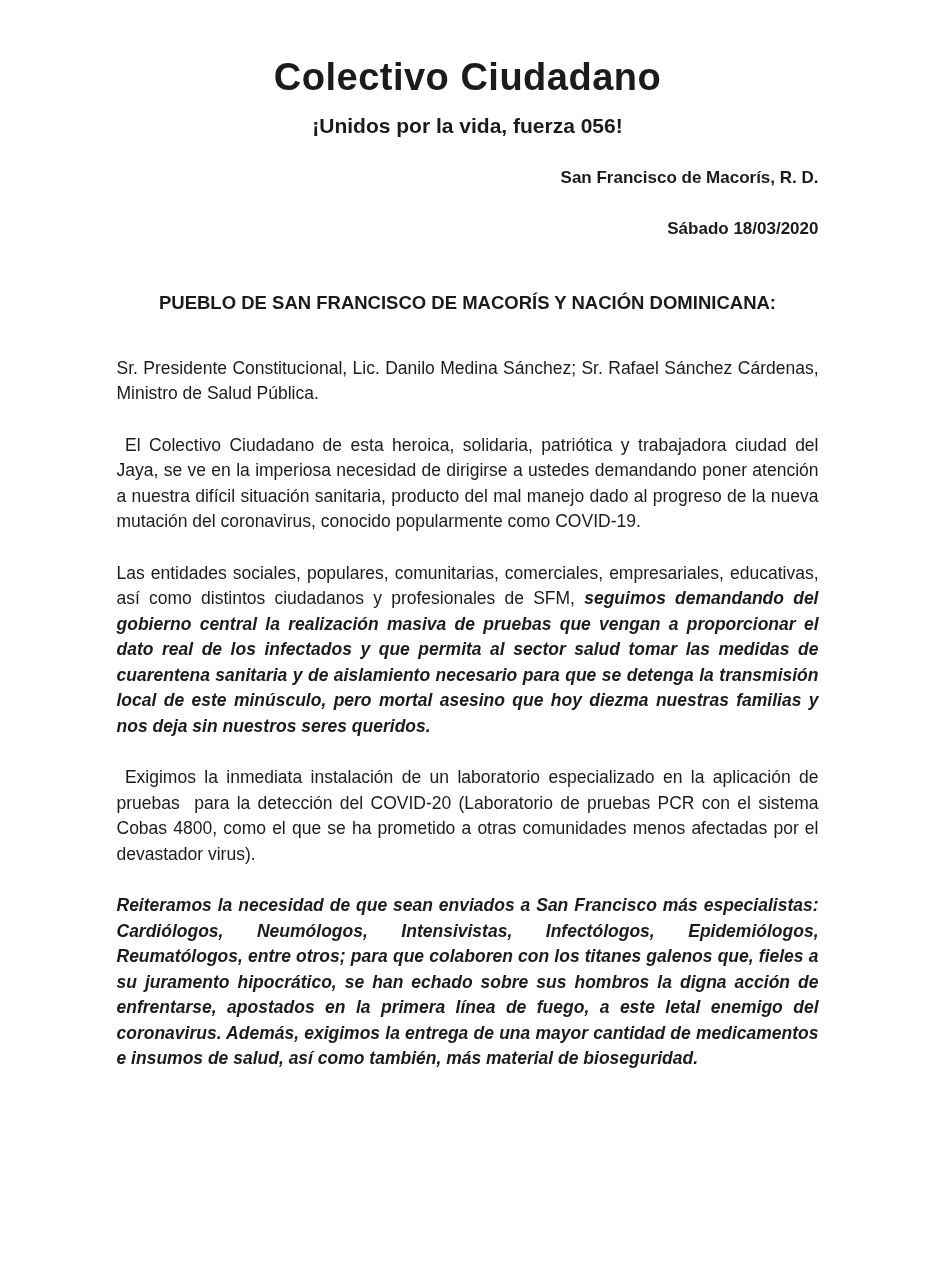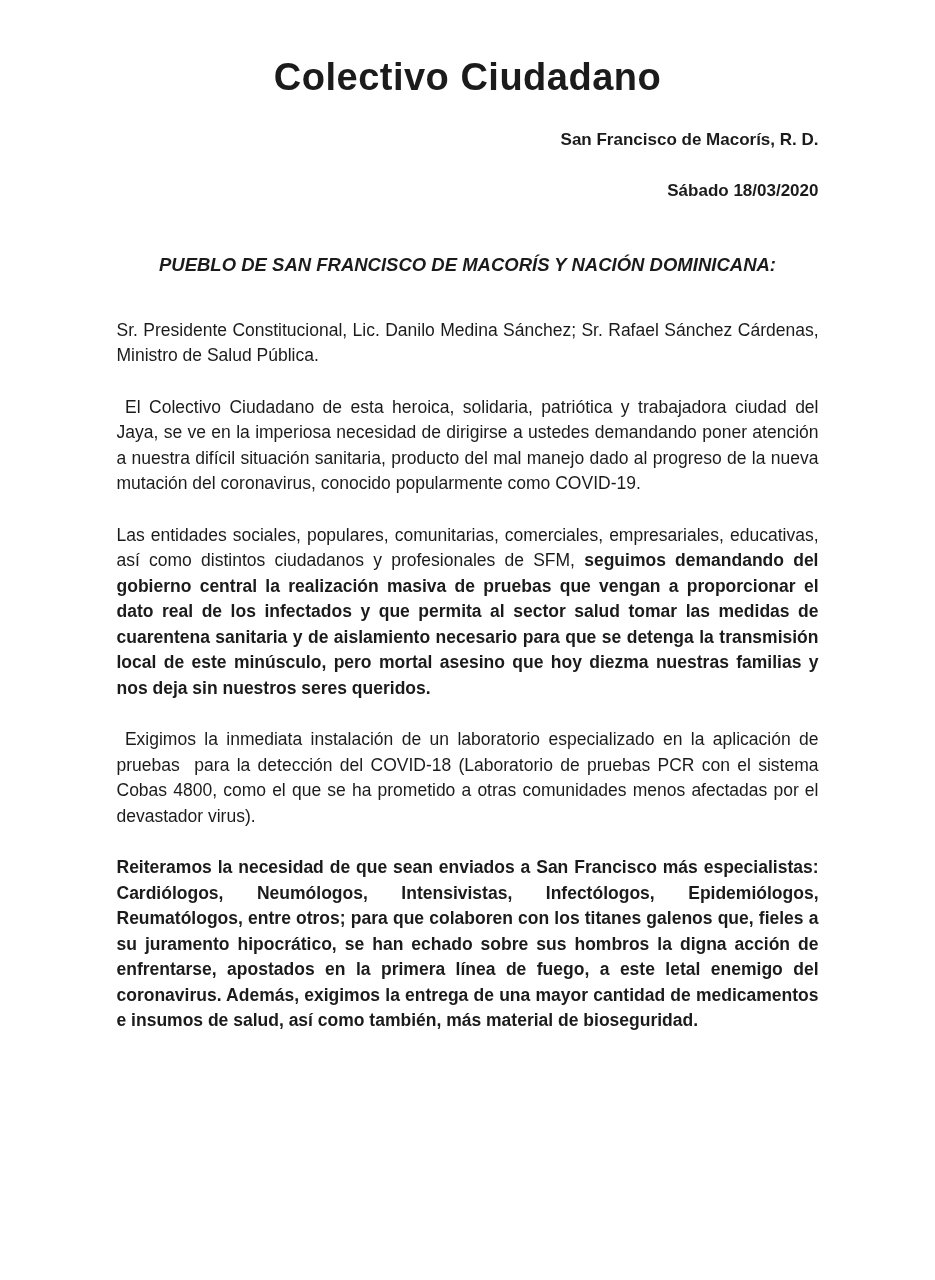--- a/index.html
+++ b/index.html
@@ -36,52 +36,52 @@
     font-weight: bold;
     font-size: 17px;
     line-height: 23px;
   }
   .heading {
     margin-top: 48px;
     text-align: center;
     font-weight: bold;
     font-size: 18.5px;
     line-height: 30px;
-    font-style: italic;
   }
   .body-p {
     margin: 0 0 26px 0;
     font-size: 17.5px;
     line-height: 25.5px;
     text-align: justify;
     white-space: pre-wrap;
   }
   .salutation { margin-top: 38px; }
-  .bold { font-weight: bold; }
+  .bold { font-weight: bold; font-style: italic; }
 </style>
 </head>
 <body>
 
 <div class="page">
 
   <h1 class="doc-title">Colectivo Ciudadano</h1>
 
+  <h2 class="doc-subtitle">¡Unidos por la vida, fuerza 056!</h2>
 
   <div class="dateline">
     <div>San Francisco de Macorís, R. D.</div>
     <div>Sábado 18/03/2020</div>
   </div>
 
   <div class="heading">
     <div>PUEBLO DE SAN FRANCISCO DE MACORÍS Y NACIÓN DOMINICANA:</div>
   </div>
 
   <p class="body-p salutation">Sr. Presidente Constitucional, Lic. Danilo Medina Sánchez; Sr. Rafael Sánchez Cárdenas, Ministro de Salud Pública.</p>
 
   <p class="body-p"> El Colectivo Ciudadano de esta heroica, solidaria, patriótica y trabajadora ciudad del Jaya, se ve en la imperiosa necesidad de dirigirse a ustedes demandando poner atención a nuestra difícil situación sanitaria, producto del mal manejo dado al progreso de la nueva mutación del coronavirus, conocido popularmente como COVID-19.</p>
 
   <p class="body-p"><span>Las entidades sociales, populares, comunitarias, comerciales, empresariales, educativas, así como distintos ciudadanos y profesionales de SFM, </span><span class="bold">seguimos demandando del gobierno central la realización masiva de pruebas que vengan a proporcionar el dato real de los infectados y que permita al sector salud tomar las medidas de cuarentena sanitaria y de aislamiento necesario para que se detenga la transmisión local de este minúsculo, pero mortal asesino que hoy diezma nuestras familias y nos deja sin nuestros seres queridos.</span></p>
 
-  <p class="body-p"> Exigimos la inmediata instalación de un laboratorio especializado en la aplicación de pruebas  para la detección del COVID-18 (Laboratorio de pruebas PCR con el sistema Cobas 4800, como el que se ha prometido a otras comunidades menos afectadas por el devastador virus).</p>
+  <p class="body-p"> Exigimos la inmediata instalación de un laboratorio especializado en la aplicación de pruebas  para la detección del COVID-20 (Laboratorio de pruebas PCR con el sistema Cobas 4800, como el que se ha prometido a otras comunidades menos afectadas por el devastador virus).</p>
 
   <p class="body-p bold">Reiteramos la necesidad de que sean enviados a San Francisco más especialistas: Cardiólogos, Neumólogos, Intensivistas, Infectólogos, Epidemiólogos, Reumatólogos, entre otros; para que colaboren con los titanes galenos que, fieles a su juramento hipocrático, se han echado sobre sus hombros la digna acción de enfrentarse, apostados en la primera línea de fuego, a este letal enemigo del coronavirus. Además, exigimos la entrega de una mayor cantidad de medicamentos e insumos de salud, así como también, más material de bioseguridad.</p>
 
 </div>
 
 </body></html>

